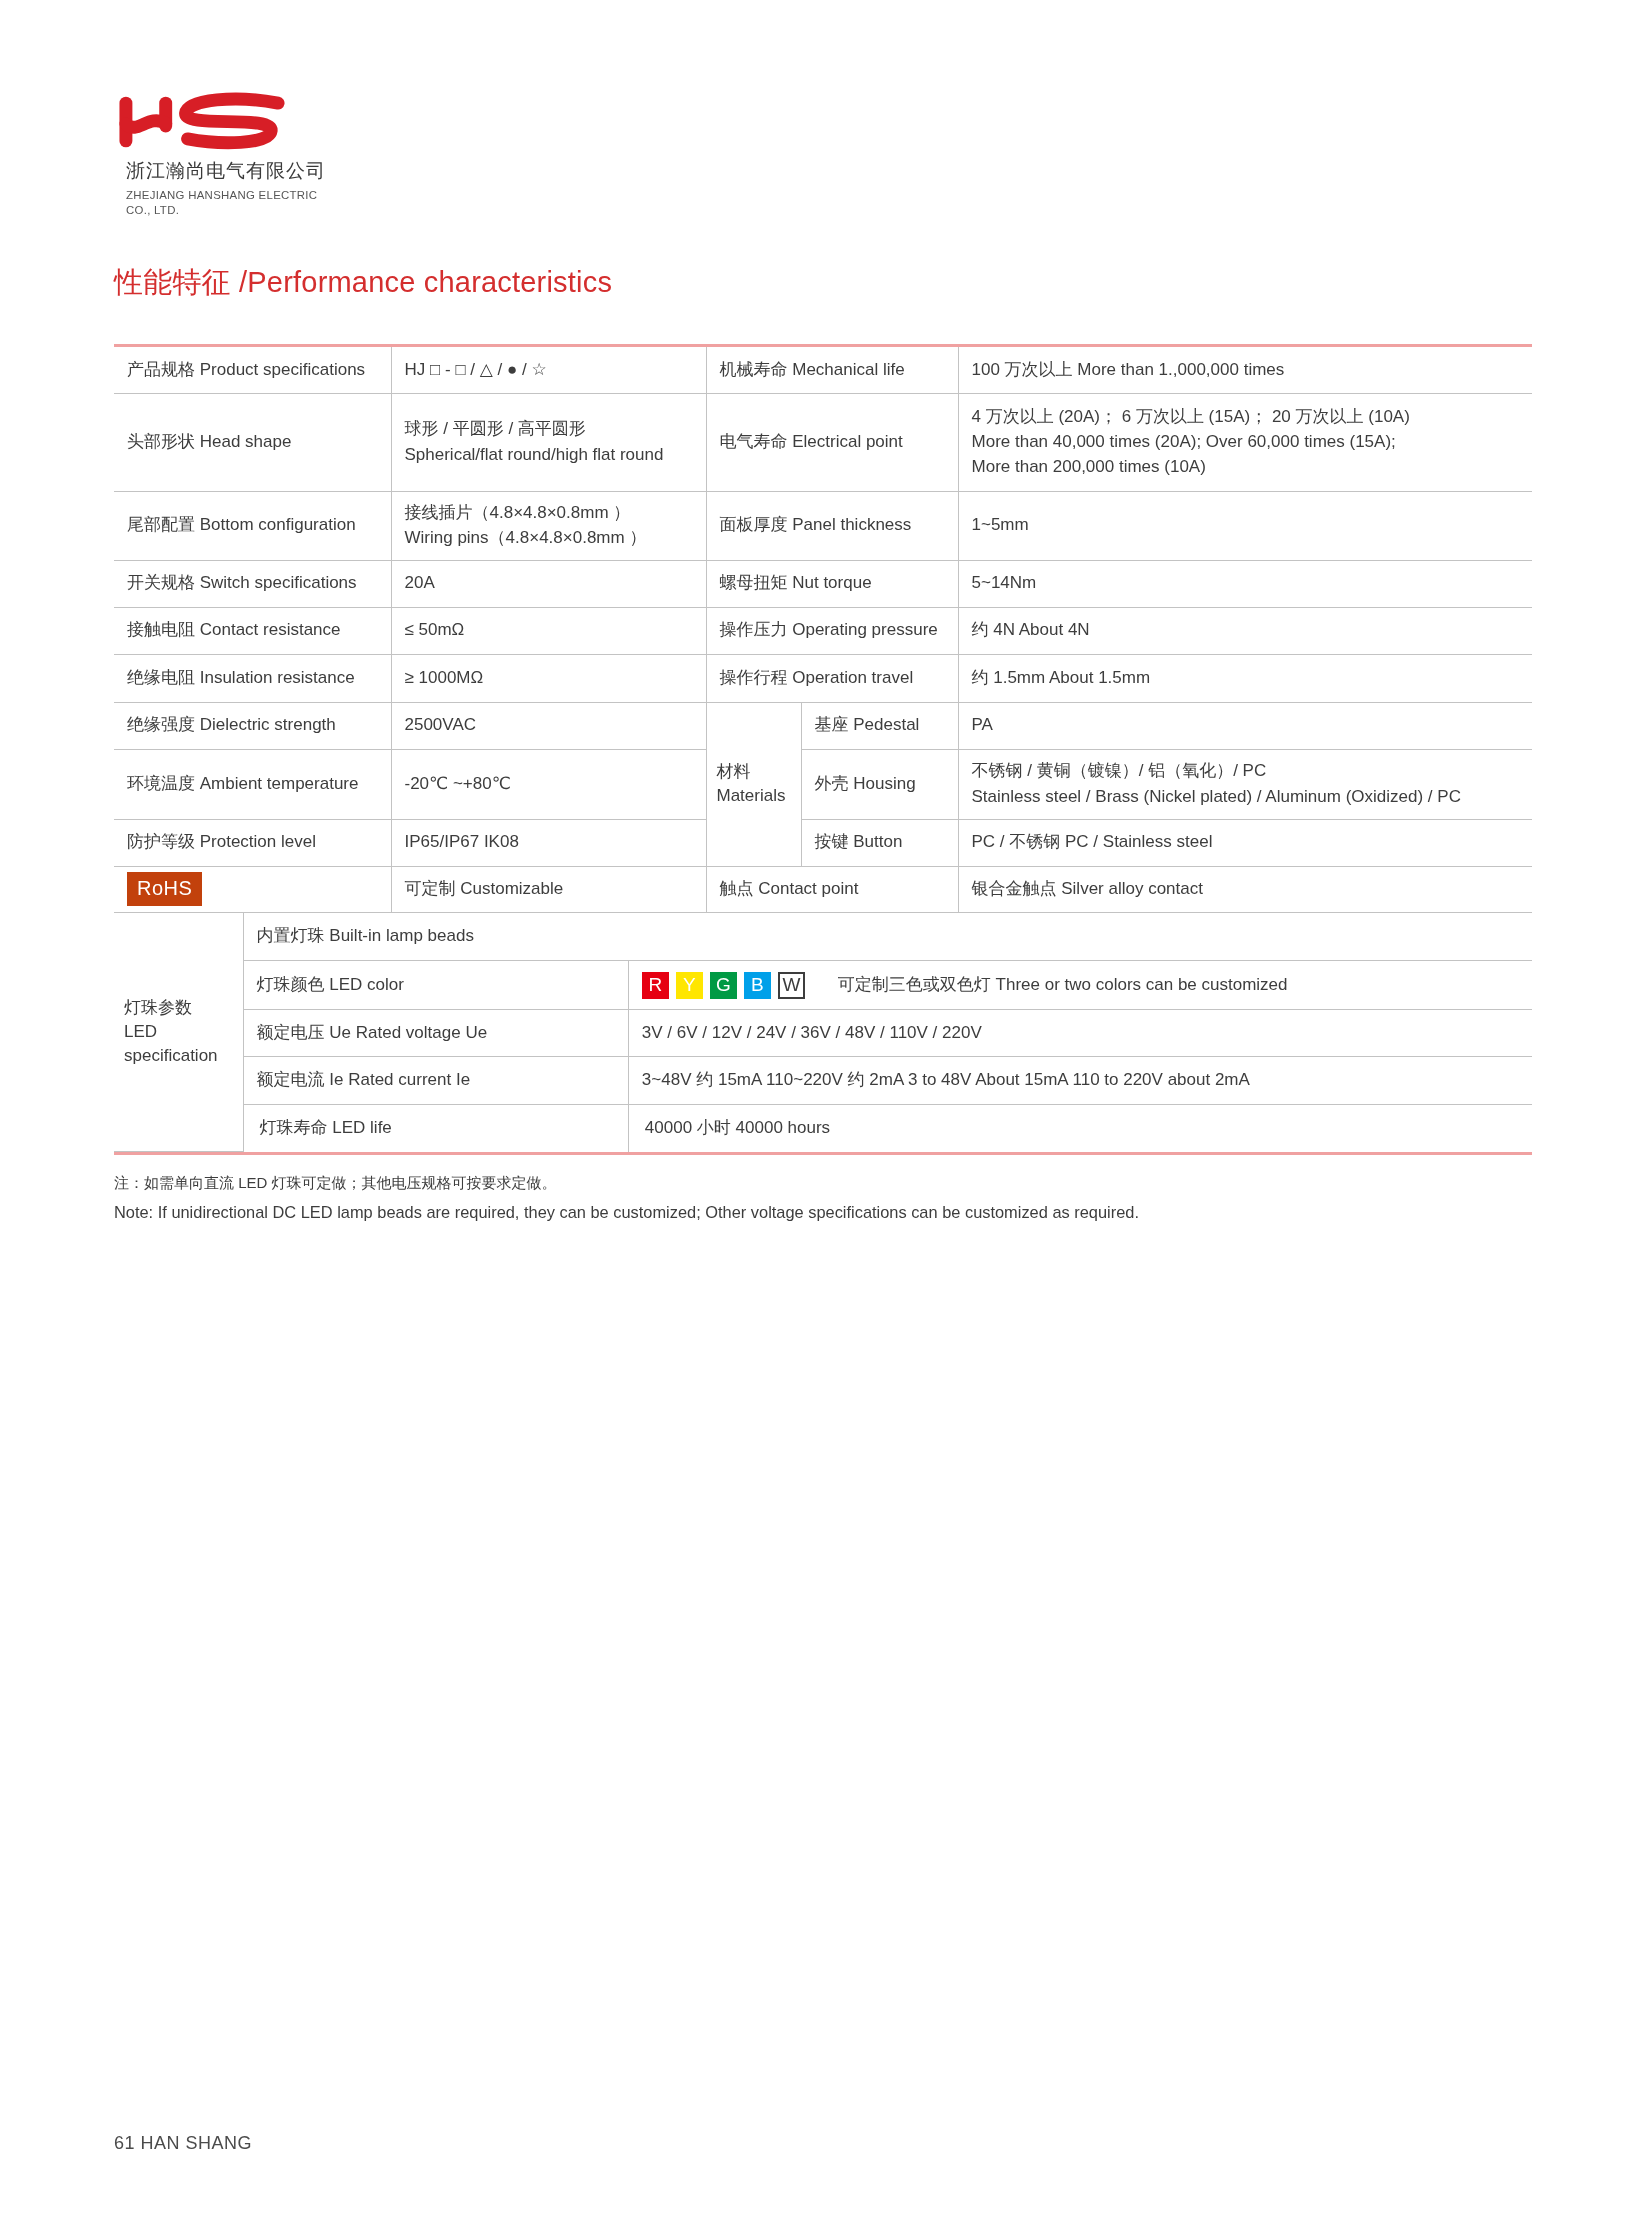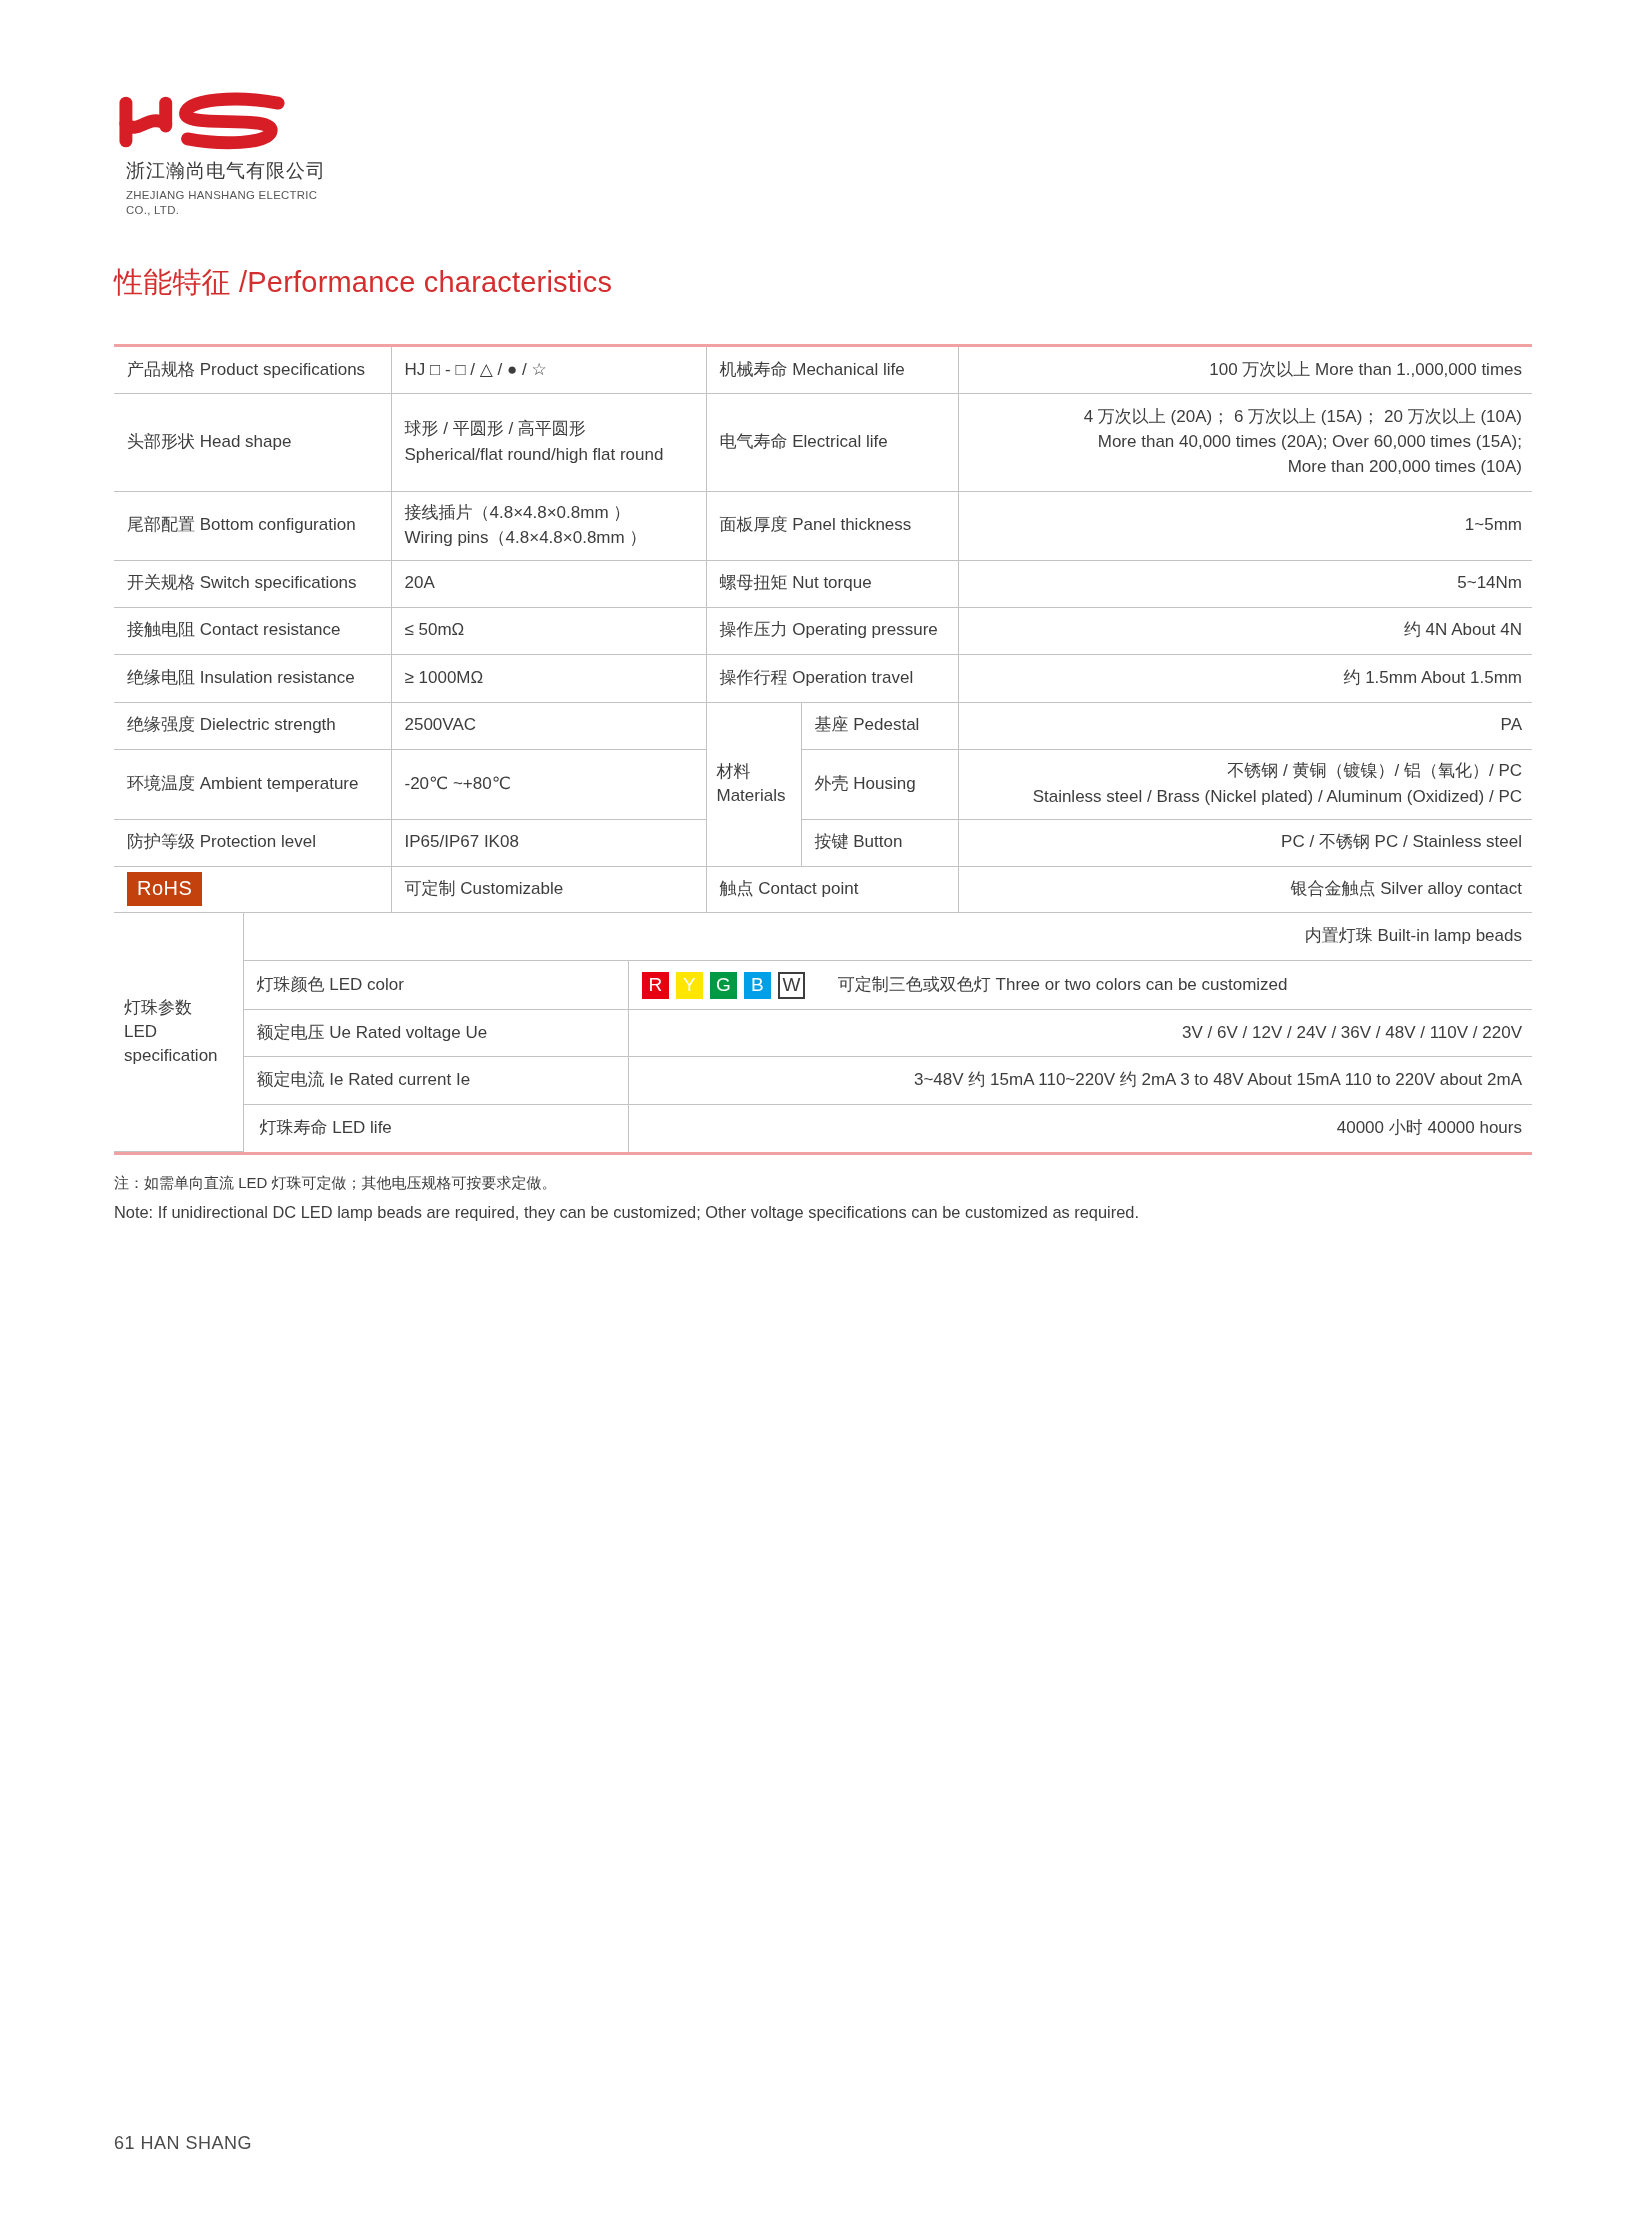--- a/index.html
+++ b/index.html
@@ -15,21 +15,21 @@
   .company .cn { font-size:19px; color:#3a3a3a; letter-spacing:1px; margin-bottom:4px; }
   .company .en { font-size:11.4px; color:#565656; line-height:1.35; letter-spacing:0.3px; }
   
   .title { position:absolute; left:114px; top:263px; font-size:29px; font-weight:400; color:#d42e2e; letter-spacing:0.2px; }
   
   .tables { position:absolute; left:114px; top:344px; width:1418px;
     border-top:3px solid #f0a1a1; border-bottom:3px solid #f0a1a1; }
   table { width:1418px; border-collapse:collapse; table-layout:fixed; }
   td { border-right:1px solid #c3c3c3; border-bottom:1px solid #c3c3c3;
        font-size:17px; color:#3d3d3d; padding:5px 10px 5px 13px; line-height:1.42; vertical-align:middle; }
-  td:last-child { border-right:none;text-align:right; }
+  td:last-child { border-right:none; }
   table.led tr:last-child td { border-bottom:none;padding-left:16px; }
   .line2 { margin-top:1px; }
   
   .rohs { display:inline-block; background:#c2410c; color:#ffffff; font-size:20px;
           padding:2px 10px 4px 10px; letter-spacing:0.5px; }
   
   .badges { display:flex; align-items:center; }
   .badge { width:27px; height:27px; margin-right:7px; display:inline-flex; align-items:center;
            justify-content:center; font-size:19px; color:#ffffff; flex:0 0 auto; }
   .badge.r { background:#e60012; }
@@ -82,21 +82,21 @@
         <td>HJ □ - □ / △ / ● / ☆</td>
         <td colspan="2">机械寿命 Mechanical life</td>
         <td>100 万次以上  More than 1.,000,000 times</td>
       </tr>
       <tr style="height:98px">
         <td>头部形状 Head shape</td>
         <td>
           <div>球形 / 平圆形 / 高平圆形</div>
           <div class="line2">Spherical/flat round/high flat round</div>
         </td>
-        <td colspan="2">电气寿命 Electrical life</td>
+        <td colspan="2">电气寿命 Electrical point</td>
         <td>
           <div>4 万次以上 (20A)； 6 万次以上 (15A)； 20 万次以上 (10A)</div>
           <div class="line2">More than 40,000 times (20A); Over 60,000 times (15A);</div>
           <div class="line2">More than 200,000 times (10A)</div>
         </td>
       </tr>
       <tr style="height:69px">
         <td>尾部配置 Bottom configuration</td>
         <td>
           <div>接线插片（4.8×4.8×0.8mm ）</div>

